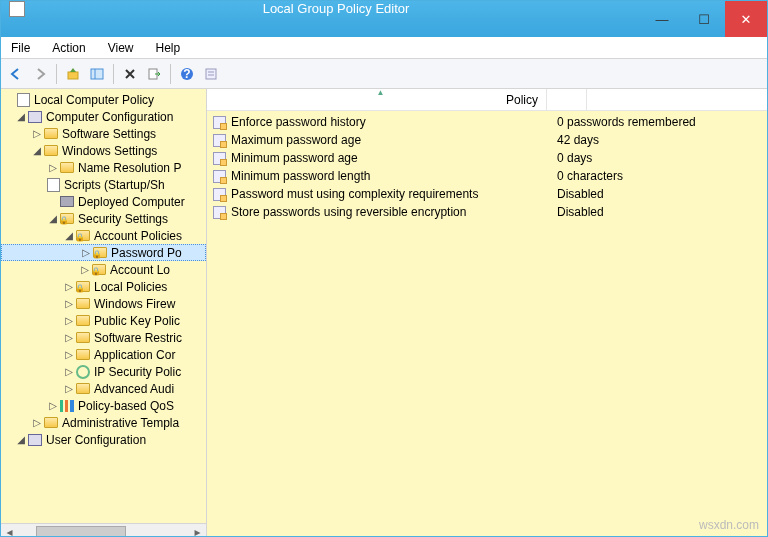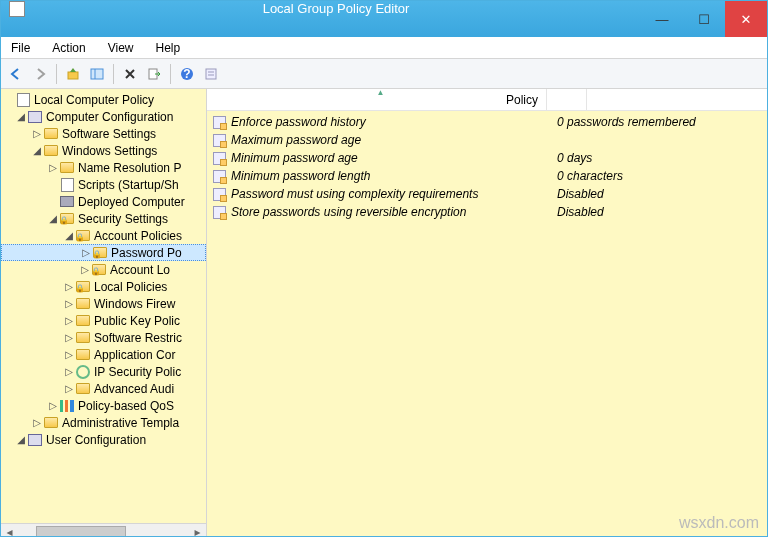--- a/index.html
+++ b/index.html
@@ -33,27 +33,27 @@
 .hscroll { height: 17px; background: #f0f0f0; border-top: 1px solid #d5d5d5; display: flex; align-items: center; }
 .hscroll .thumb { width: 90px; height: 13px; background: #cdcdcd; margin-left: 18px; border: 1px solid #aaa; }
 .hscroll .arr { width: 17px; text-align: center; color: #666; }
 .list-pane { flex: 1; display: flex; flex-direction: column; }
 .list-header { height: 22px; background: #fff; border-bottom: 1px solid #e5e5e5; display: flex; align-items: center; }
 .col { padding: 0 8px; border-right: 1px solid #e5e5e5; height: 100%; display: flex; align-items: center; position: relative; }
 .col.policy { width: 340px; justify-content: flex-end; }
 .col.setting { flex: 1; }
 .sort-ind { position: absolute; left: 50%; top: -1px; font-size: 8px; color: #5a8; }
 .list-body { flex: 1; padding: 2px 0; }
-.list-row { display: flex; align-items: center; height: 18px; padding: 0 4px; font-style: italic; }
+.list-row { display: flex; align-items: center; height: 18px; padding: 0 4px; }
 .list-row .licon { width: 16px; height: 16px; margin-right: 4px; display: flex; align-items: center; justify-content: center; }
 .pol-icon { width: 13px; height: 13px; background: #eef; border: 1px solid #99b; position: relative; }
 .pol-icon::after { content: ""; position: absolute; width: 5px; height: 5px; background: #fc6; right: -2px; bottom: -2px; border: 1px solid #c93; }
 .list-row .pname { width: 326px; }
 .list-row .pval { flex: 1; }
-.watermark { position: absolute; bottom: 4px; right: 8px; font-size: 16px; color: #bbb; }
+.watermark { position: absolute; bottom: 4px; right: 8px; font-size: 12px; color: #bbb; }
 svg { display: block; }
 </style>
 </head>
 <body>
 
 <div class="titlebar">
   <span class="icon"></span>
   <span class="title">Local Group Policy Editor</span>
   <div class="winbtns">
     <div class="winbtn">—</div>
@@ -159,21 +159,21 @@
       </div>
 
       <div class="tree-row" style="padding-left:46px">
         <span class="tog">▷</span>
         <span class="ticon">
             <span class="folder"></span>
           </span>
         <span class="tree-label">Name Resolution P</span>
       </div>
 
-      <div class="tree-row" style="padding-left:58px">
+      <div class="tree-row" style="padding-left:44px">
         <span class="ticon">
             <span class="docicon"></span>
           </span>
         <span class="tree-label">Scripts (Startup/Sh</span>
       </div>
 
       <div class="tree-row" style="padding-left:58px">
         <span class="ticon">
             <span class="printer"></span>
           </span>
@@ -315,20 +315,21 @@
             <span class="pol-icon"></span>
           </span>
         <span class="pname">Enforce password history</span>
         <span class="pval">0 passwords remembered</span>
       </div>
       <div class="list-row">
         <span class="licon">
             <span class="pol-icon"></span>
           </span>
         <span class="pname">Maximum password age</span>
+        <span class="pval">42 days</span>
       </div>
       <div class="list-row">
         <span class="licon">
             <span class="pol-icon"></span>
           </span>
         <span class="pname">Minimum password age</span>
         <span class="pval">0 days</span>
       </div>
       <div class="list-row">
         <span class="licon">

